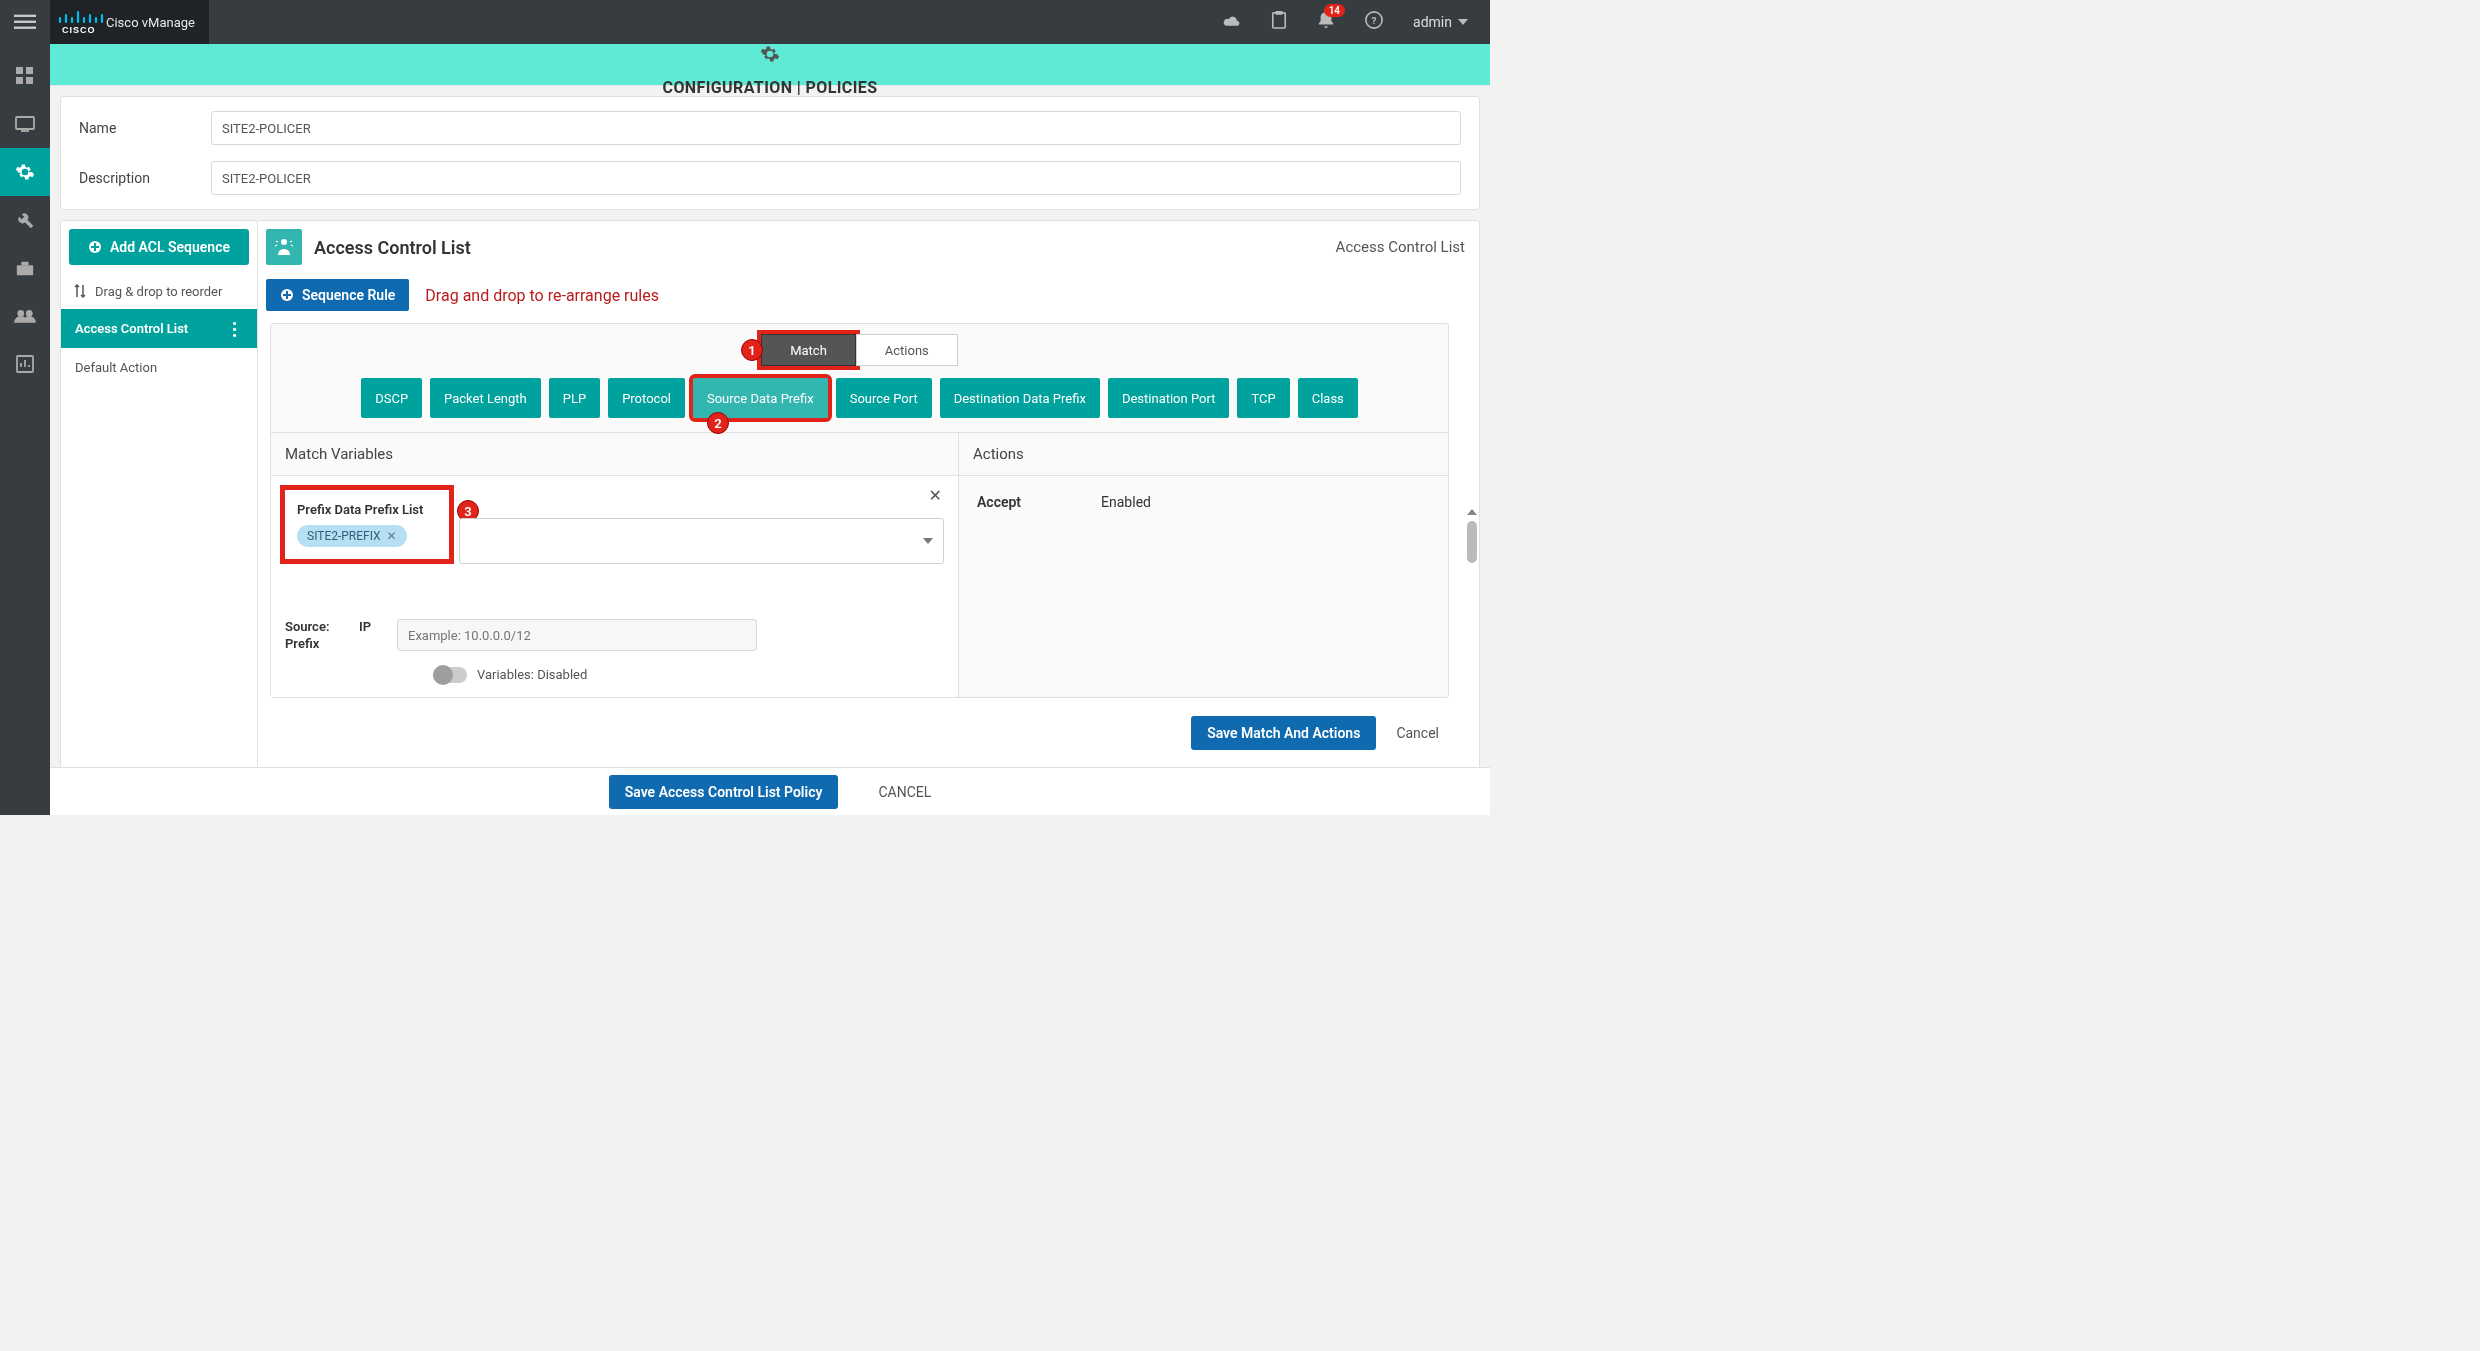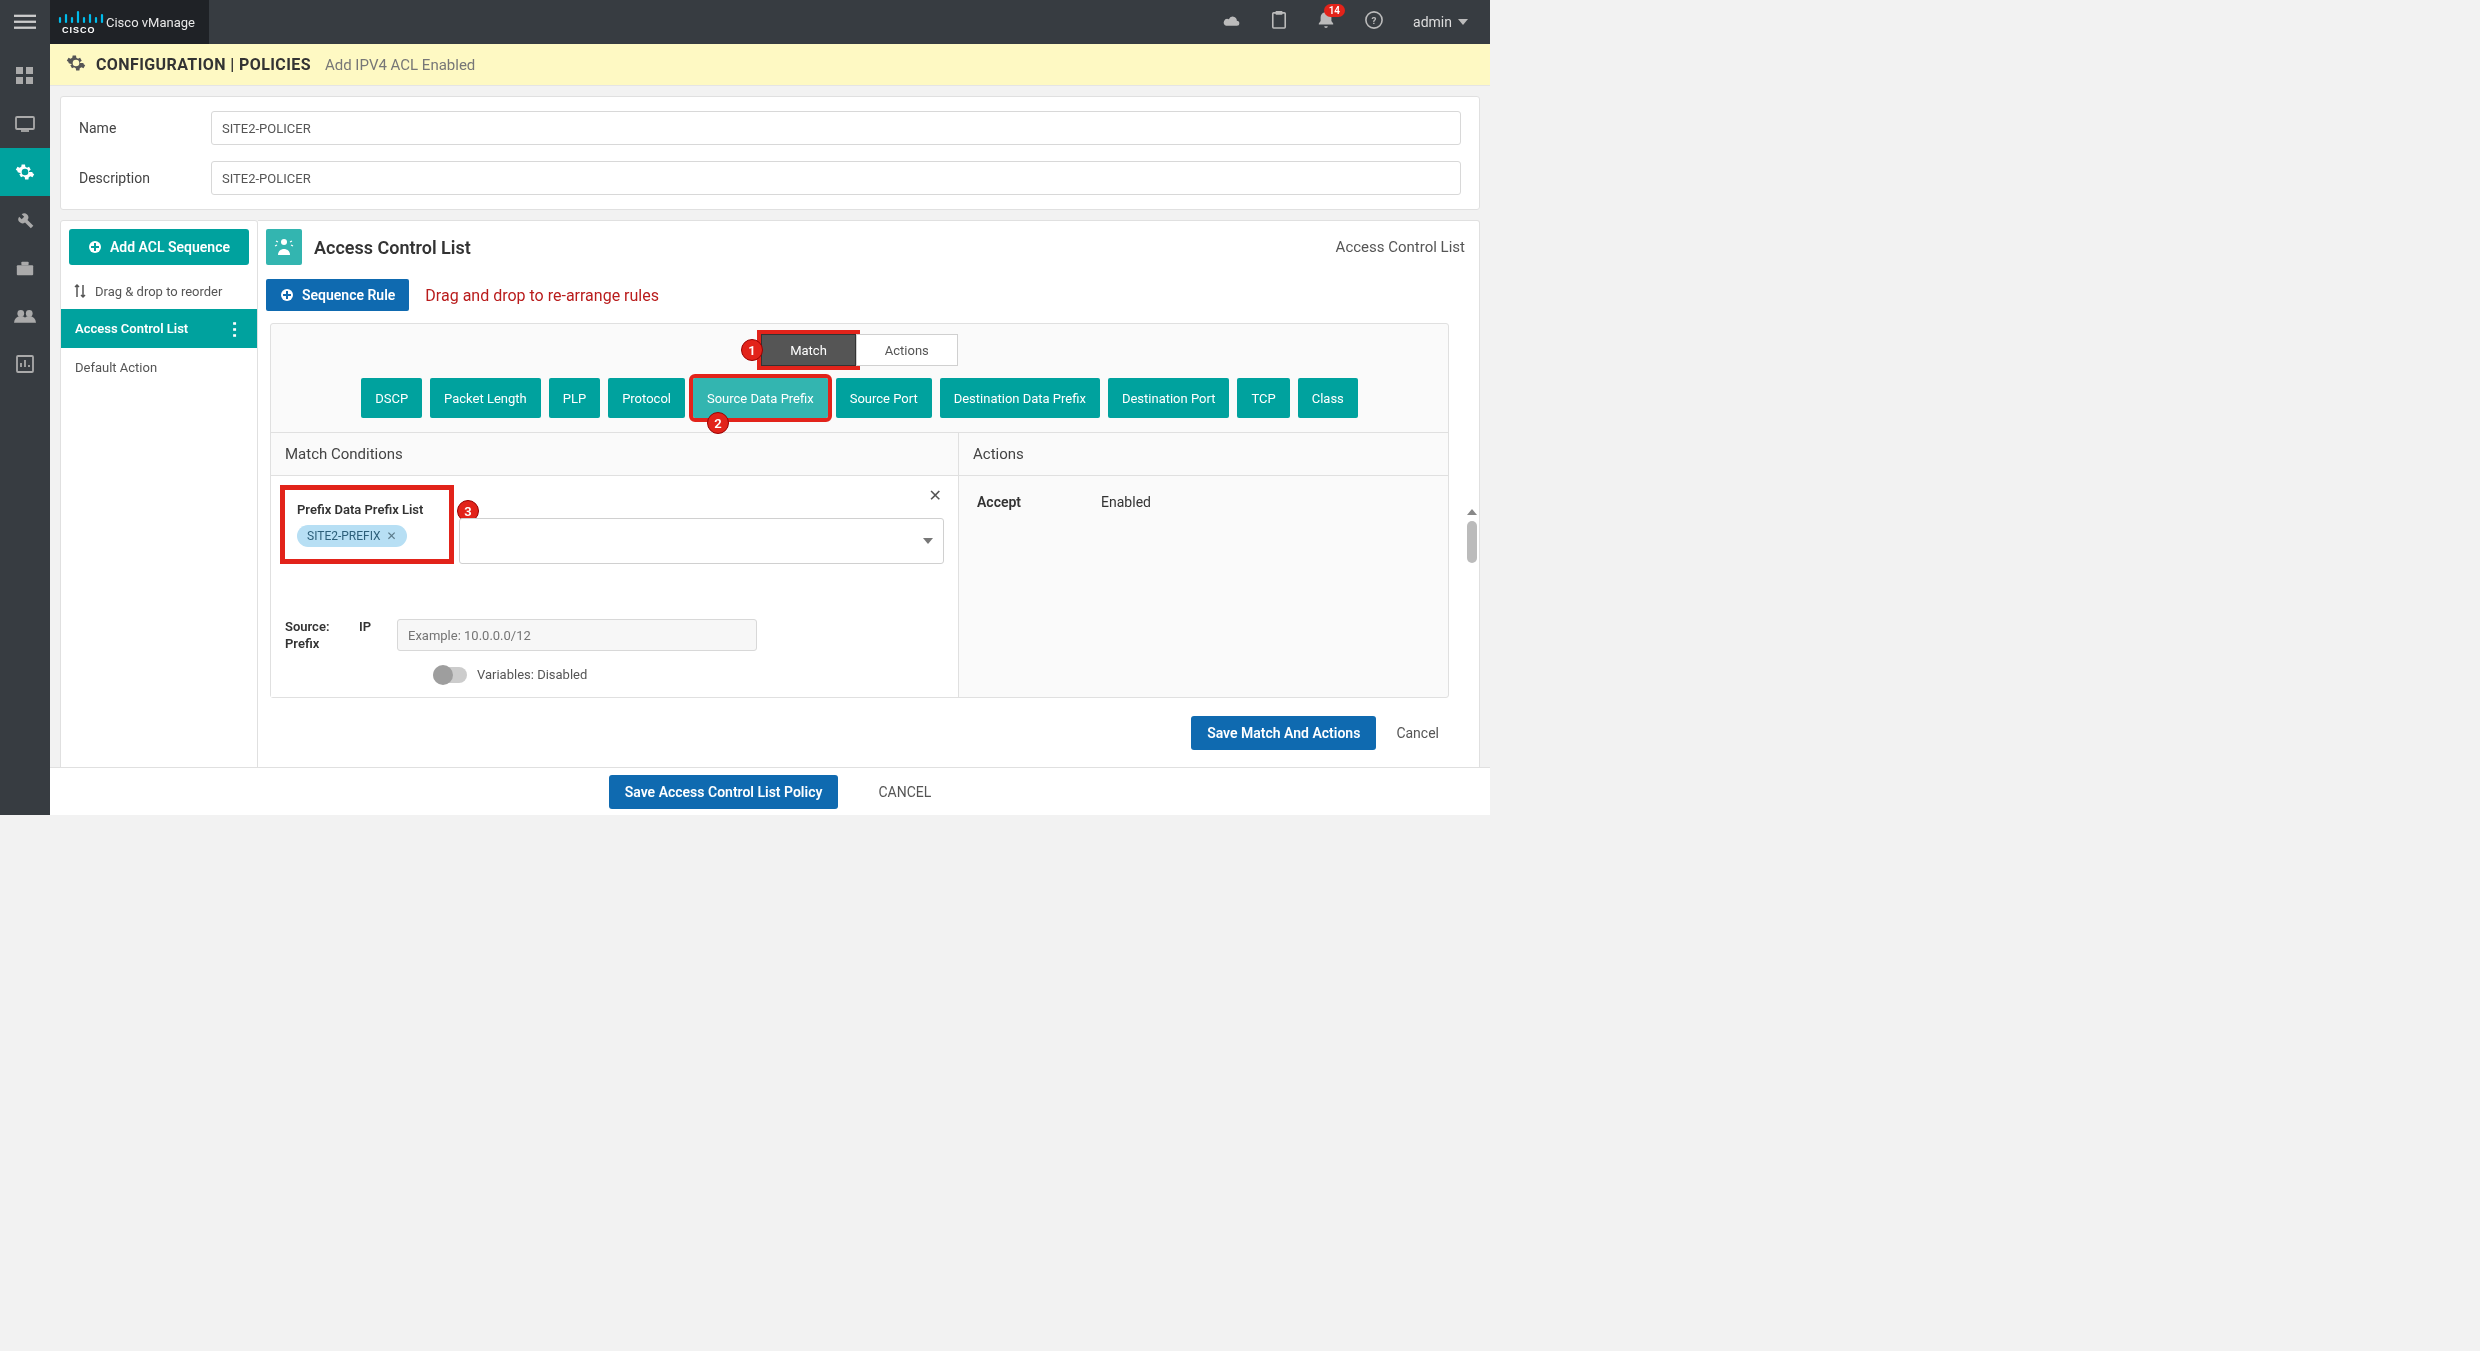--- a/index.html
+++ b/index.html
@@ -11,21 +11,21 @@
 .brand-text { font-size: 13px; font-weight: 400; color: #e8e8e8; text-align: center; }
 .topbar-spacer { flex: 1; }
 .topbar-icons { display: flex; align-items: center; gap: 30px; padding-right: 22px; }
 .topbar-icons .icon-btn { color: #bbb; cursor: pointer; position: relative; }
 .badge { position: absolute; top: -6px; right: -10px; background: #e2231a; color: #fff; border-radius: 9px; font-size: 10px; padding: 1px 5px; font-weight: 600; }
 .topbar-user { color: #ddd; font-size: 14px; display: flex; align-items: center; gap: 6px; cursor: pointer; }
 .leftnav { position: absolute; left: 0; top: 44px; width: 50px; background: #373c41; height: calc(100% - 44px); display: flex; flex-direction: column; align-items: center; padding-top: 8px; gap: 0; }
 .leftnav .nav-item { width: 50px; height: 48px; display: flex; align-items: center; justify-content: center; color: #aaa; cursor: pointer; }
 .leftnav .nav-item.active { background: #00a29e; color: #fff; }
 .main-wrap { position: absolute; left: 50px; top: 44px; right: 0; bottom: 0; }
-.breadcrumb-bar { height: 42px; background: #fef9c3; display: flex; align-items: center; padding: 0 16px; gap: 10px; border-bottom: 1px solid #e5e5e5; }
+.breadcrumb-bar { height: 42px; background: #5eead4; display: flex; align-items: center; padding: 0 16px; gap: 10px; border-bottom: 1px solid #e5e5e5; flex-direction: column; }
 .breadcrumb-gear { color: #555; }
 .breadcrumb-main { font-size: 16px; font-weight: 700; color: #333; letter-spacing: 0.4px; }
 .breadcrumb-sub { font-size: 15px; color: #777; margin-left: 4px; }
 .content { position: absolute; left: 0; top: 42px; right: 0; bottom: 48px; overflow: auto; padding: 10px 10px 0 10px; }
 .panel { background: #fff; border: 1px solid #e0e0e0; border-radius: 3px; margin-bottom: 10px; padding: 14px 18px; }
 .form-row { display: flex; align-items: center; margin-bottom: 16px; }
 .form-row:last-child { margin-bottom: 0; }
 .form-label { width: 132px; font-size: 14px; color: #444; }
 .form-input { flex: 1; height: 34px; border: 1px solid #d8d8d8; border-radius: 3px; padding: 0 10px; font-size: 13px; color: #555; }
 .split { display: flex; gap: 0; }
@@ -274,21 +274,21 @@
             <div class="filter-chip">Source Port</div>
             <div class="filter-chip">Destination Data Prefix</div>
             <div class="filter-chip">Destination Port</div>
             <div class="filter-chip">TCP</div>
             <div class="filter-chip">Class</div>
             <div class="callout" style="left: 436px; top: 46px;">2</div>
           </div>
 
           <div class="conditions-row">
             <div class="conditions-left">
-              <div class="cond-header">Match Conditions</div>
+              <div class="cond-header">Match Variables</div>
               <div class="cond-body">
                 <span class="close-x">✕</span>
                 <div class="src-prefix-box">
                   <div class="src-prefix-label">Prefix Data Prefix List</div>
                   <span class="tag-chip">
                     <span>SITE2-PREFIX</span>
                     <span class="x">✕</span>
                   </span>
                   <div class="callout" style="right: -30px; top: 10px;">3</div>
                 </div>

